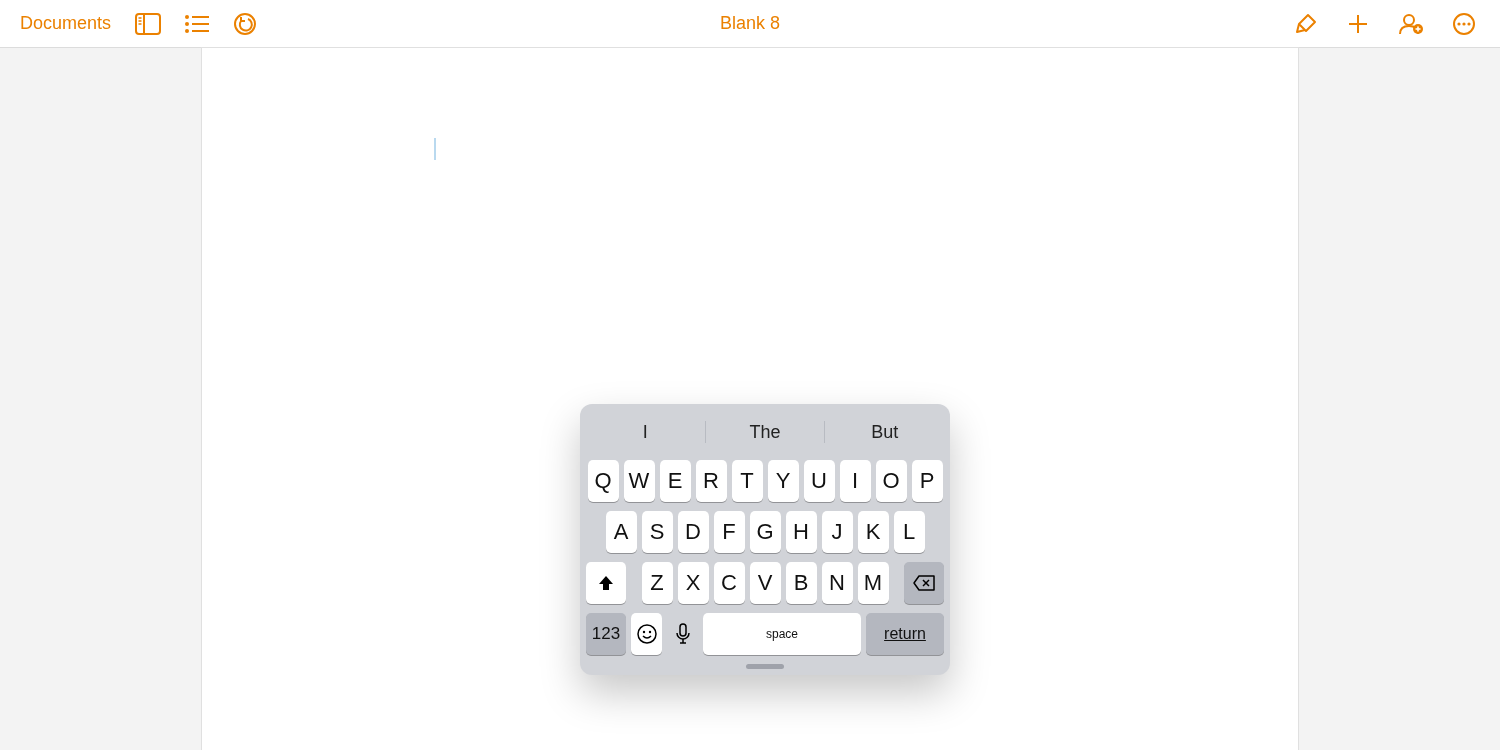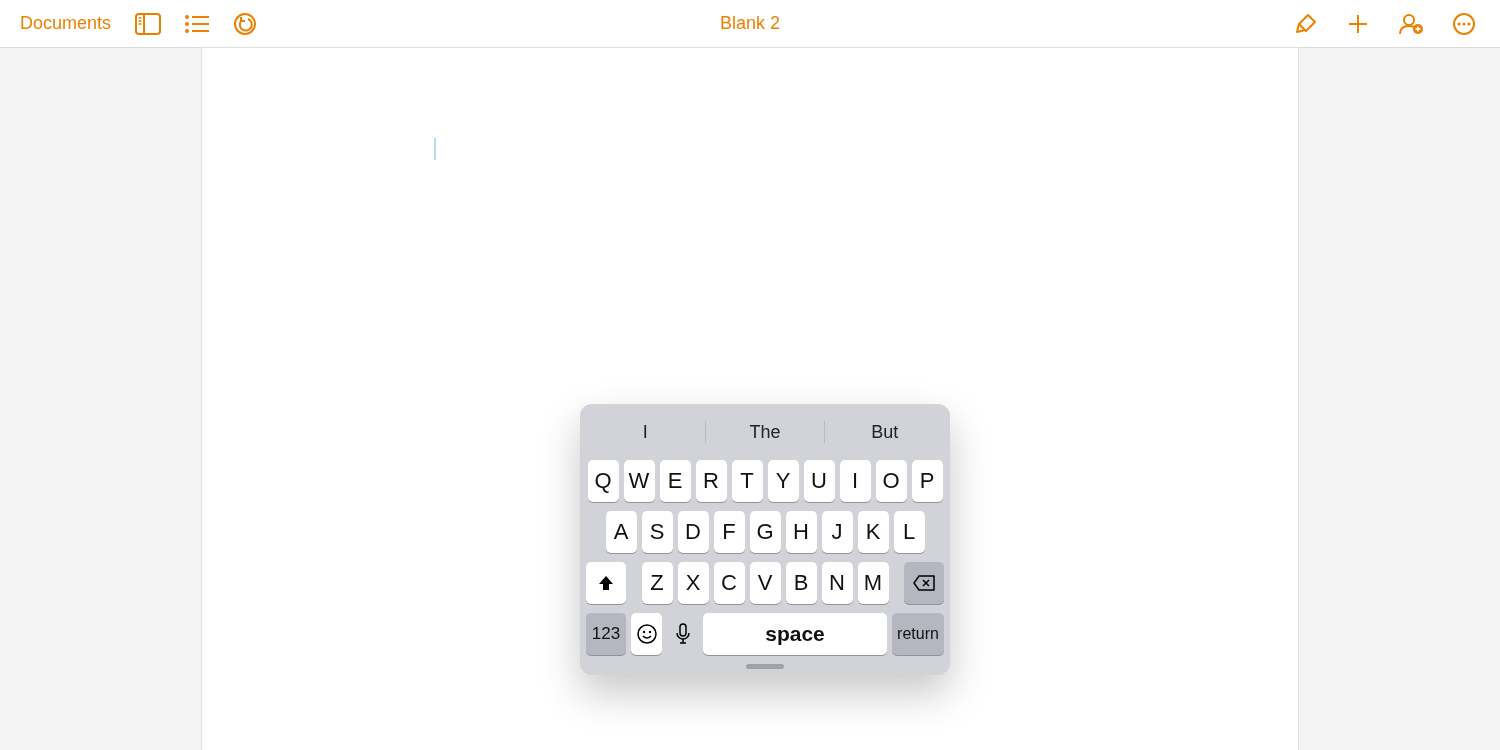--- a/index.html
+++ b/index.html
@@ -137,22 +137,22 @@
   }
   .key.fn {
     background: #b4b7bf;
     font-size: 17px;
   }
   .key.shift { width: 40px; }
   .key.backspace { width: 40px; }
   .key.num { width: 40px; }
   .key.emoji { width: 31px; background:#ffffff;}
   .key.mic { width: 31px; background:#d1d3d8; box-shadow:none;}
-  .key.space { flex:1; font-size:21px;font-weight:bold; }
-  .key.return { width: 52px; font-size:16px; }
+  .key.space { flex:1; font-size:12px; }
+  .key.return { width: 78px; font-size:16px;text-decoration:underline; }
   .row3 { justify-content: space-between; padding: 0 0; }
   .row3 .letters { display:flex; gap:5px; }
   .row4 { }
   .row4-inner { display:flex; gap:5px; width:100%; }
 
   .grabber {
     width: 38px;
     height: 5px;
     border-radius: 3px;
     background: #9fa2aa;
@@ -187,21 +187,21 @@
       </svg>
     </div>
     <div class="tbtn">
       <svg width="24" height="24" viewBox="0 0 24 24">
         <circle cx="12" cy="12" r="10" fill="none" stroke="#eb8100" stroke-width="2"></circle>
         <path d="M15 7 A6 6 0 1 1 8 9" fill="none" stroke="#eb8100" stroke-width="2"></path>
         <path d="M8 5 L8 9 L12 9" fill="none" stroke="#eb8100" stroke-width="2"></path>
       </svg>
     </div>
   </div>
-  <div class="toolbar-center">Blank 2</div>
+  <div class="toolbar-center">Blank 8</div>
   <div class="toolbar-right">
     <div class="tbtn">
       <svg width="24" height="24" viewBox="0 0 24 24">
         <path d="M14 3 L21 10 L12 19 L5 12 Z" fill="none" stroke="#eb8100" stroke-width="2" stroke-linejoin="round"></path>
         <path d="M5 12 L3 20 L11 18" fill="none" stroke="#eb8100" stroke-width="2" stroke-linejoin="round"></path>
       </svg>
     </div>
     <div class="tbtn">
       <svg width="24" height="24" viewBox="0 0 24 24">
         <line x1="12" y1="3" x2="12" y2="21" stroke="#eb8100" stroke-width="2"></line>

